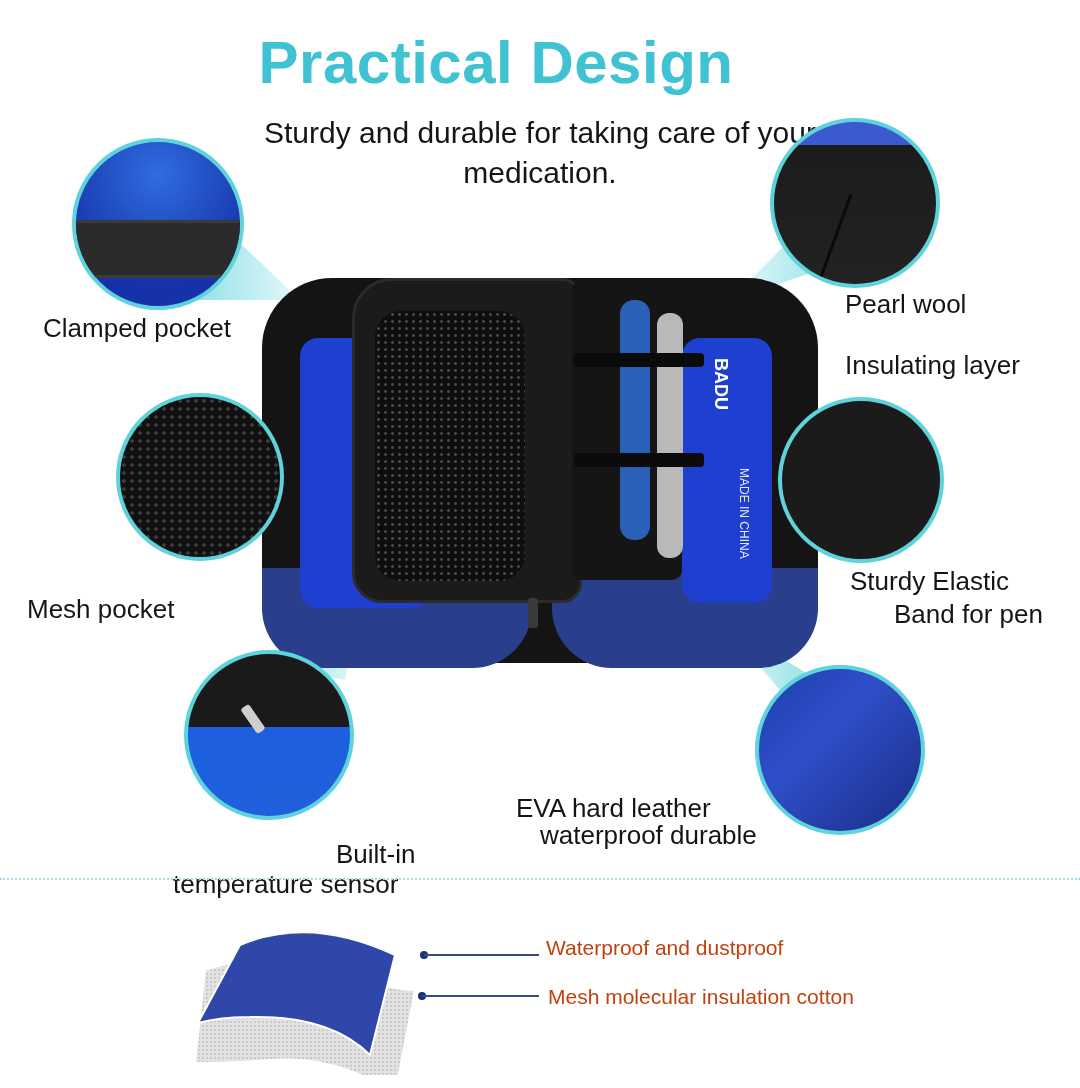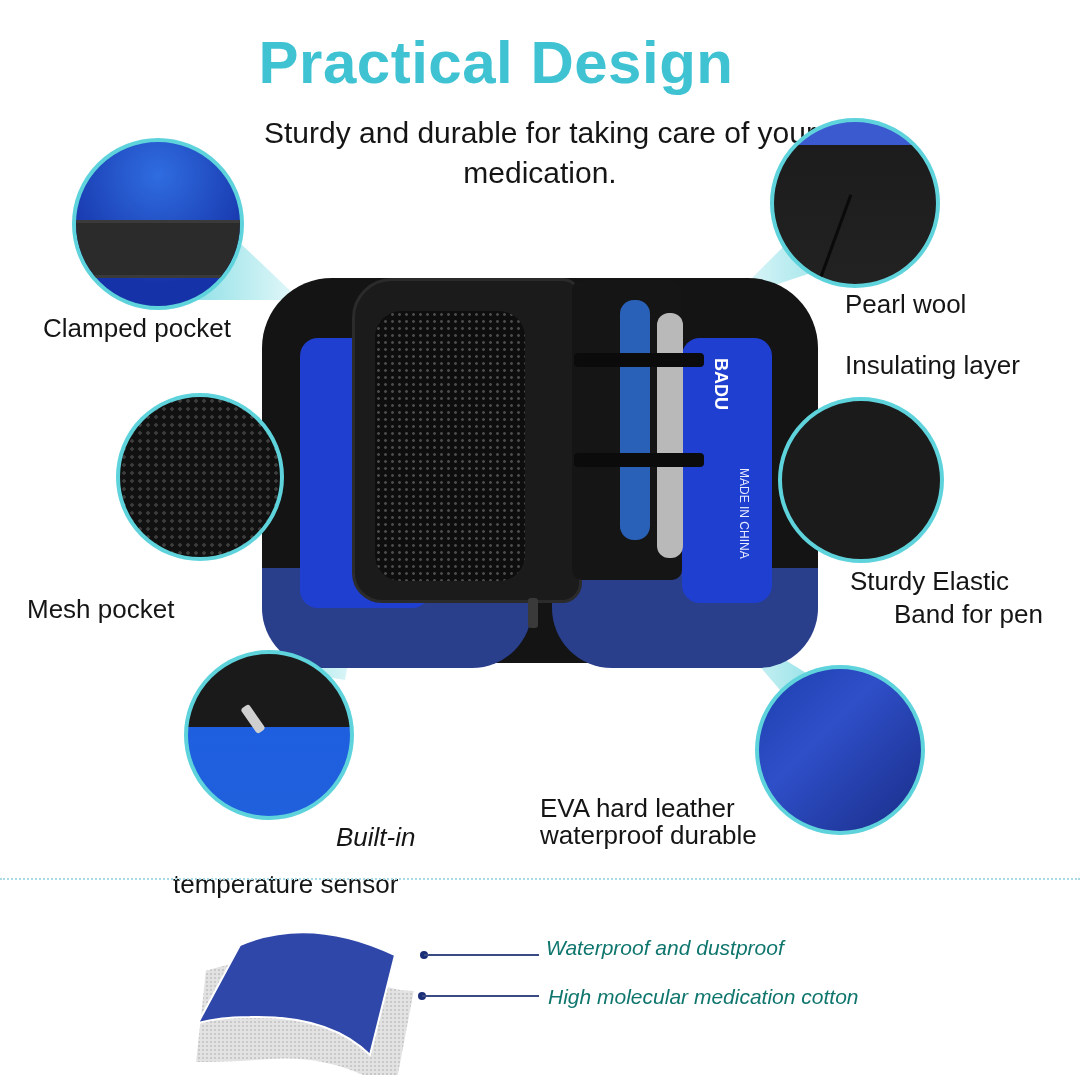--- a/index.html
+++ b/index.html
@@ -3,21 +3,21 @@
 <meta charset="utf-8">
 <style>
   html,body{margin:0;padding:0;background:#ffffff;}
   body{width:1080px;height:1088px;position:relative;overflow:hidden;font-family:"Liberation Sans",sans-serif;color:#111;}
   .abs{position:absolute;}
   .title{left:0;top:28px;width:992px;text-align:center;font-size:60px;font-weight:bold;color:#3fc3d3;letter-spacing:0.5px;}
   .subtitle{left:200px;top:113px;width:680px;text-align:center;font-size:30px;line-height:40px;color:#151515;}
   .label{font-size:26px;line-height:33px;color:#151515;}
   .callout-circle{border-radius:50%;border:4px solid #5ed3dc;box-sizing:border-box;overflow:hidden;}
   .dotline{left:0;top:878px;width:1080px;height:0;border-top:2px dotted #a9dbe2;}
-  .layer-label{font-size:21px;color:#0f766e;font-style:italic;}
+  .layer-label{font-size:21px;color:#c2410c;}
   .leader{height:2px;background:#3a4a82;}
   .leader-dot{width:8px;height:8px;border-radius:50%;background:#1b2e78;}
 </style>
 </head>
 <body>
 
 <div class="abs title">Practical Design</div>
 <div class="abs subtitle">Sturdy and durable for taking care of your medication.</div>
 
 <svg class="abs" style="left:0;top:0" width="1080" height="880">
@@ -77,27 +77,27 @@
   <div class="abs" style="left:60px;top:50px;width:10px;height:30px;background:#cfcfcf;transform:rotate(-35deg);border-radius:3px;"></div>
 </div>
 <div class="abs callout-circle" style="left:770px;top:118px;width:170px;height:170px;background:linear-gradient(180deg,#3b5ad0 0%,#3b5ad0 14%,#1c1c1c 14%,#222 100%);">
   <div class="abs" style="left:60px;top:70px;width:3px;height:90px;background:#0a0a0a;transform:rotate(20deg);"></div>
 </div>
 <div class="abs callout-circle" style="left:778px;top:397px;width:166px;height:166px;background:#1b1b1b;"></div>
 <div class="abs callout-circle" style="left:755px;top:665px;width:170px;height:170px;background:linear-gradient(135deg,#1e3fae 0%,#2e4fc8 40%,#1a2d88 100%);"></div>
 
 <div class="abs label" style="left:43px;top:312px;">Clamped pocket</div>
 <div class="abs label" style="left:27px;top:562px;margin-top:31px;">Mesh pocket</div>
-<div class="abs label" style="left:336px;top:821px;font-style:italic;">Built-in</div>
+<div class="abs label" style="left:336px;top:838px;">Built-in</div>
 <div class="abs label" style="left:173px;top:868px;">temperature sensor</div>
 <div class="abs label" style="left:845px;top:288px;text-align:center;">Pearl wool</div>
 <div class="abs label" style="left:845px;top:321px;margin-top:28px;">Insulating layer</div>
 <div class="abs label" style="left:850px;top:565px;">Sturdy Elastic</div>
 <div class="abs label" style="left:894px;top:598px;">Band for pen</div>
-<div class="abs label" style="left:540px;top:792px;">EVA hard leather</div>
+<div class="abs label" style="left:516px;top:792px;">EVA hard leather</div>
 <div class="abs label" style="left:540px;top:819px;">waterproof durable</div>
 
 <div class="abs dotline"></div>
 
 <svg class="abs" style="left:190px;top:905px" width="260" height="170">
   <defs>
     <pattern id="fabric" width="4" height="4" patternUnits="userSpaceOnUse">
       <rect width="4" height="4" fill="#e2e2e2"></rect>
         <rect width="2" height="2" fill="#c9c9c9"></rect>
     </pattern>
@@ -105,13 +105,13 @@
   <path d="M15,65 Q95,40 170,70 Q200,85 225,85 L205,190 Q150,150 80,155 Q40,158 5,158 Z" fill="url(#fabric)" stroke="#ffffff" stroke-width="2"></path>
   <path d="M50,40 Q120,10 205,50 L180,150 Q140,110 60,112 Q30,112 8,118 Z" fill="#2f47a8" stroke="#ffffff" stroke-width="2"></path>
 </svg>
 
 <div class="abs leader-dot" style="left:420px;top:951px;"></div>
 <div class="abs leader" style="left:424px;top:954px;width:115px;"></div>
 <div class="abs layer-label" style="left:546px;top:936px;">Waterproof and dustproof</div>
 
 <div class="abs leader-dot" style="left:418px;top:992px;"></div>
 <div class="abs leader" style="left:422px;top:995px;width:117px;"></div>
-<div class="abs layer-label" style="left:548px;top:985px;">High molecular medication cotton</div>
+<div class="abs layer-label" style="left:548px;top:985px;">Mesh molecular insulation cotton</div>
 
 </body></html>

